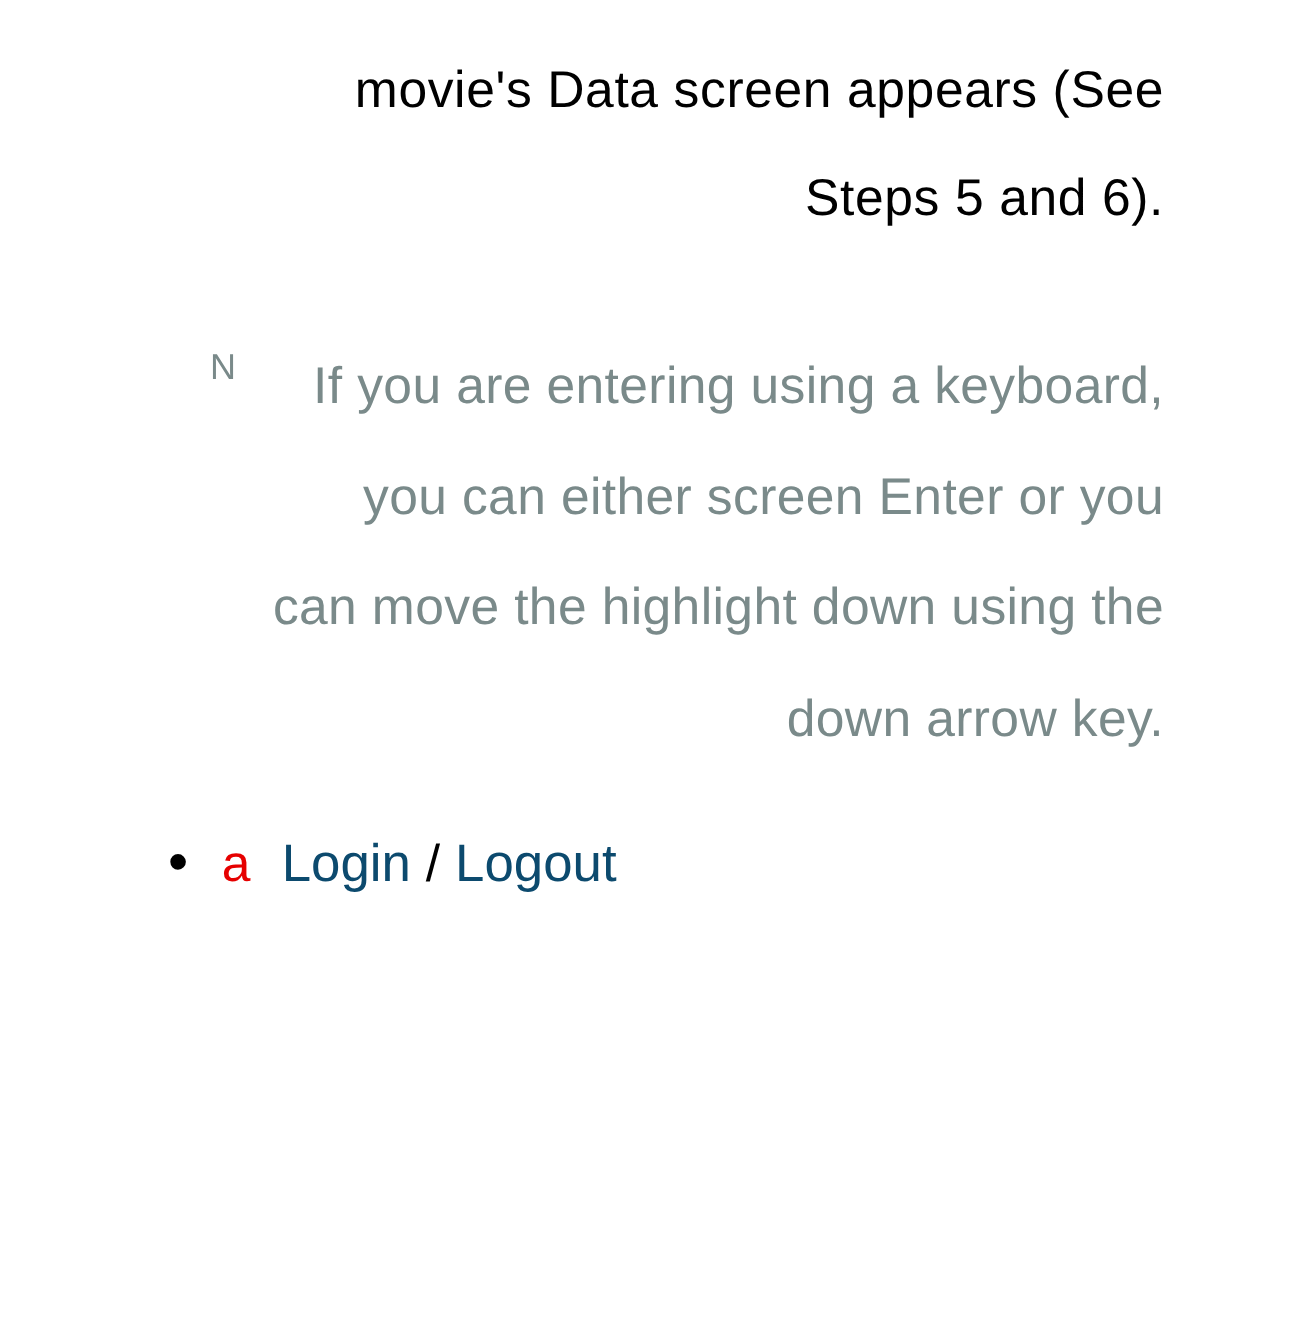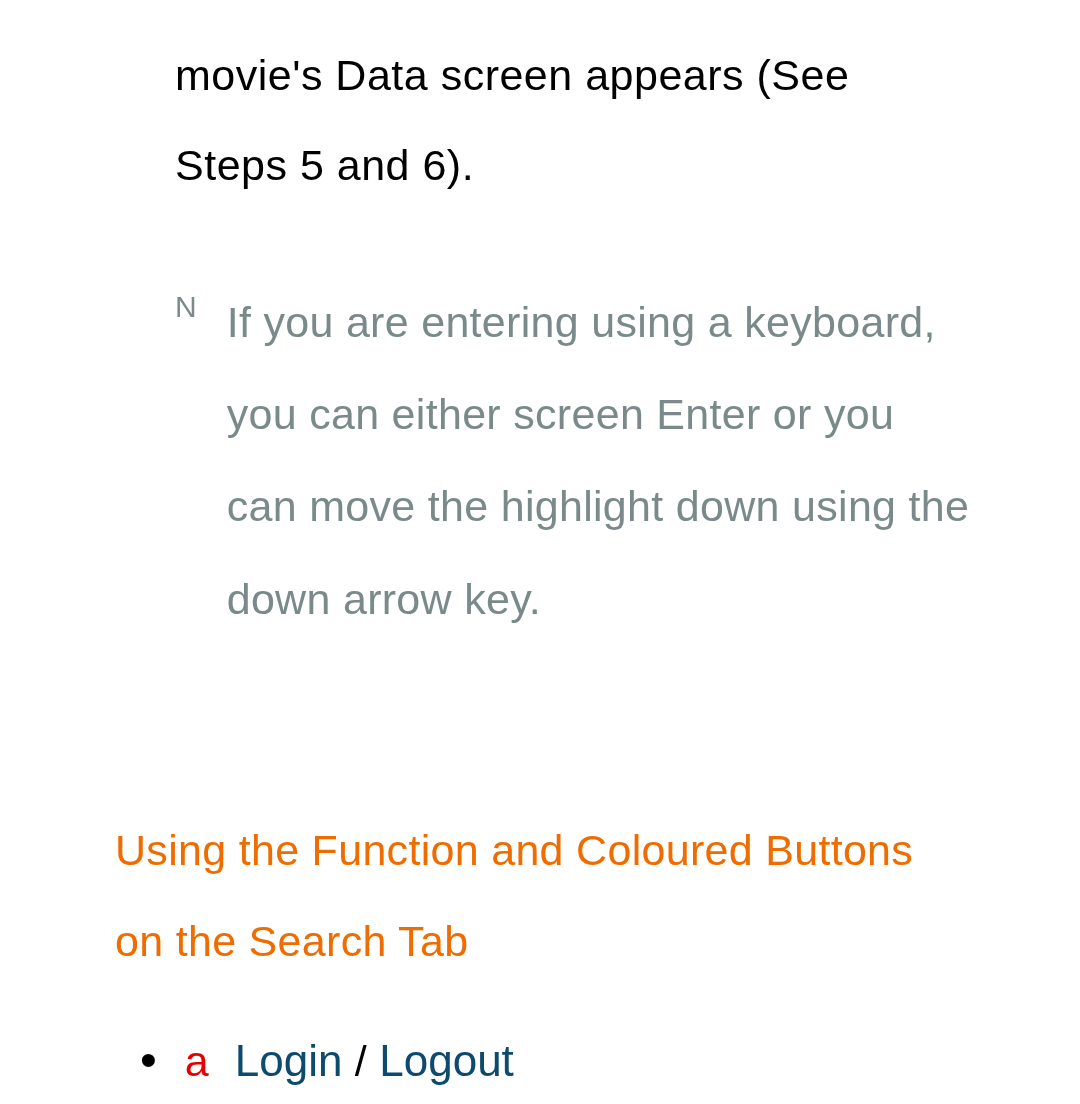--- a/index.html
+++ b/index.html
@@ -1,18 +1,19 @@
 <!DOCTYPE html>
 <html><head>
   <meta charset="utf-8">
   <style>
     * {
       margin: 0;
       padding: 0;
       box-sizing: border-box;
+      text-align: right;
     }
     body {
       font-family: Arial, Helvetica, sans-serif;
       background: #ffffff;
       width: 1080px;
       height: 1104px;
       padding: 0;
       overflow: hidden;
     }
     .content {
@@ -90,21 +91,20 @@
 
 <div class="content">
 
   <div class="fragment-line">movie's Data screen appears (See Steps 5 and 6).</div>
 
   <div class="note-block">
     <div class="note-marker">N</div>
     <div class="note-text">If you are entering using a keyboard, you can either screen Enter or you can move the highlight down using the down arrow key.</div>
   </div>
 
-  <div class="subheading">Using the Function and Coloured Buttons on the Search Tab</div>
 
   <div class="list-row">
     <span class="bullet">•</span>
     <span class="label-a">a</span>
     <span class="link-row">
       <a href="#" class="link">Login</a>
       <span class="slash">/</span>
       <a href="#" class="link">Logout</a>
     </span>
   </div>

